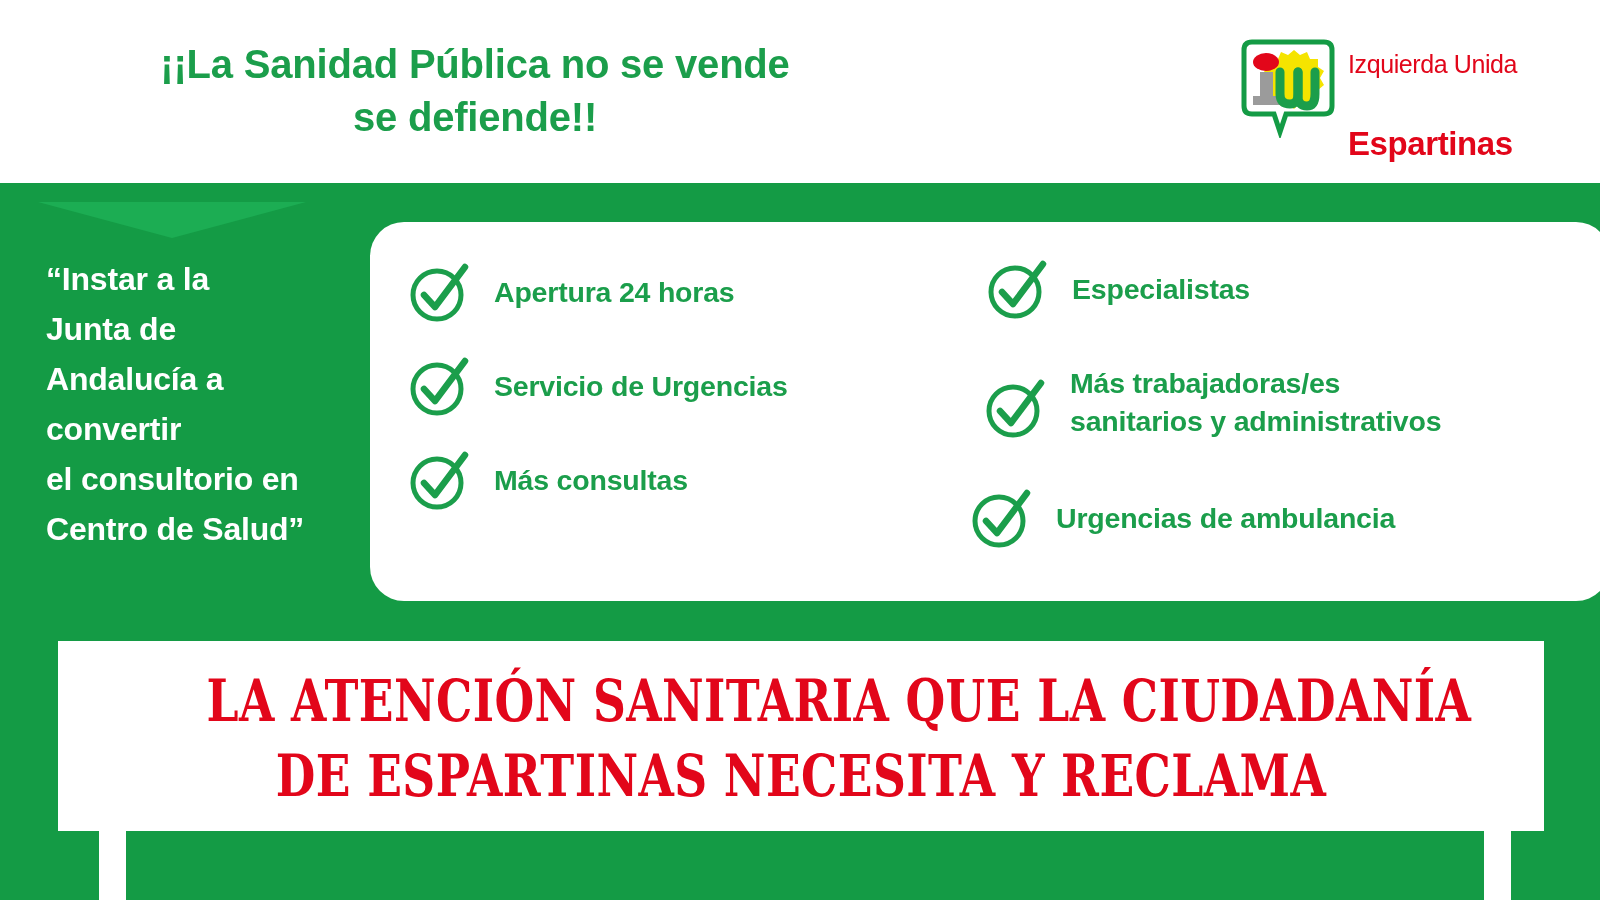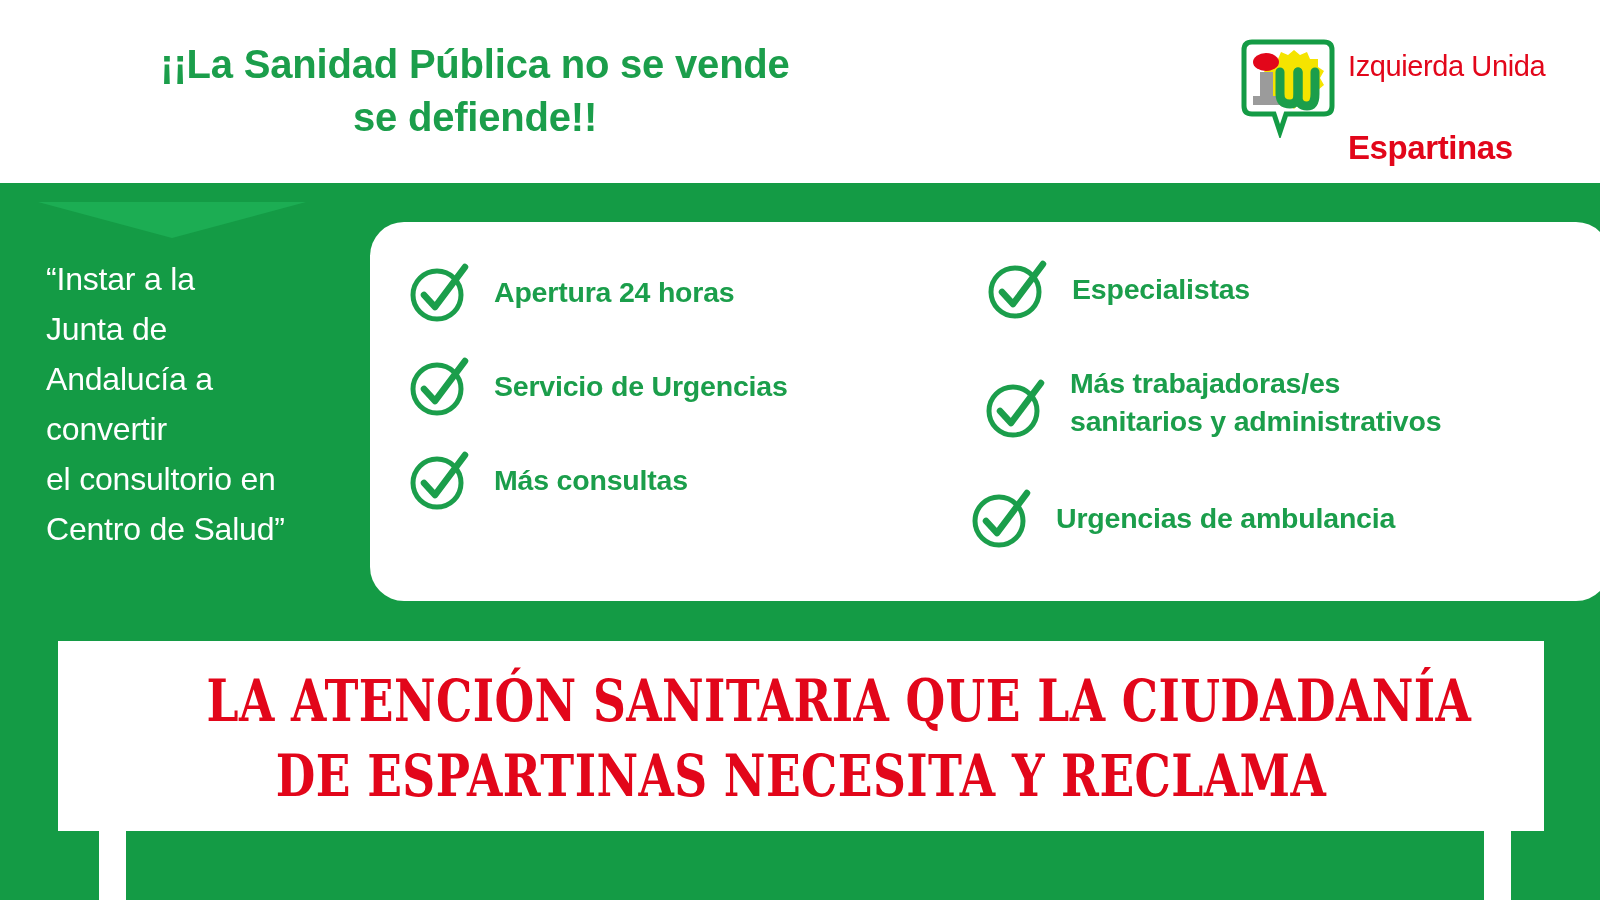--- a/index.html
+++ b/index.html
@@ -53,21 +53,21 @@
     left: 0; top: 0;
     width: 104px; height: 104px;
   }
   .logo-text {
     position: absolute;
     left: 112px;
     top: 16px;
   }
   .logo-line1 {
     color: #E2061A;
-    font-size: 29px;
+    font-size: 25px;
     line-height: 1.12;
     font-weight: normal;
     letter-spacing: -0.4px;
     white-space: nowrap;
   }
   .logo-line2 {
     color: #E2061A;
     font-size: 33px;
     line-height: 1.12;
     font-weight: bold;
@@ -95,21 +95,21 @@
     height: 36px;
   }
 
   
   .quote {
     position: absolute;
     left: 46px;
     top: 255px;
     width: 310px;
     color: #ffffff;
-    font-weight: normal;
+    font-weight: bold;
     font-size: 32px;
     line-height: 1.56;
     letter-spacing: -0.2px;
   }
   .quote .ln { display: block; }
 
   
   .card {
     position: absolute;
     left: 370px;

